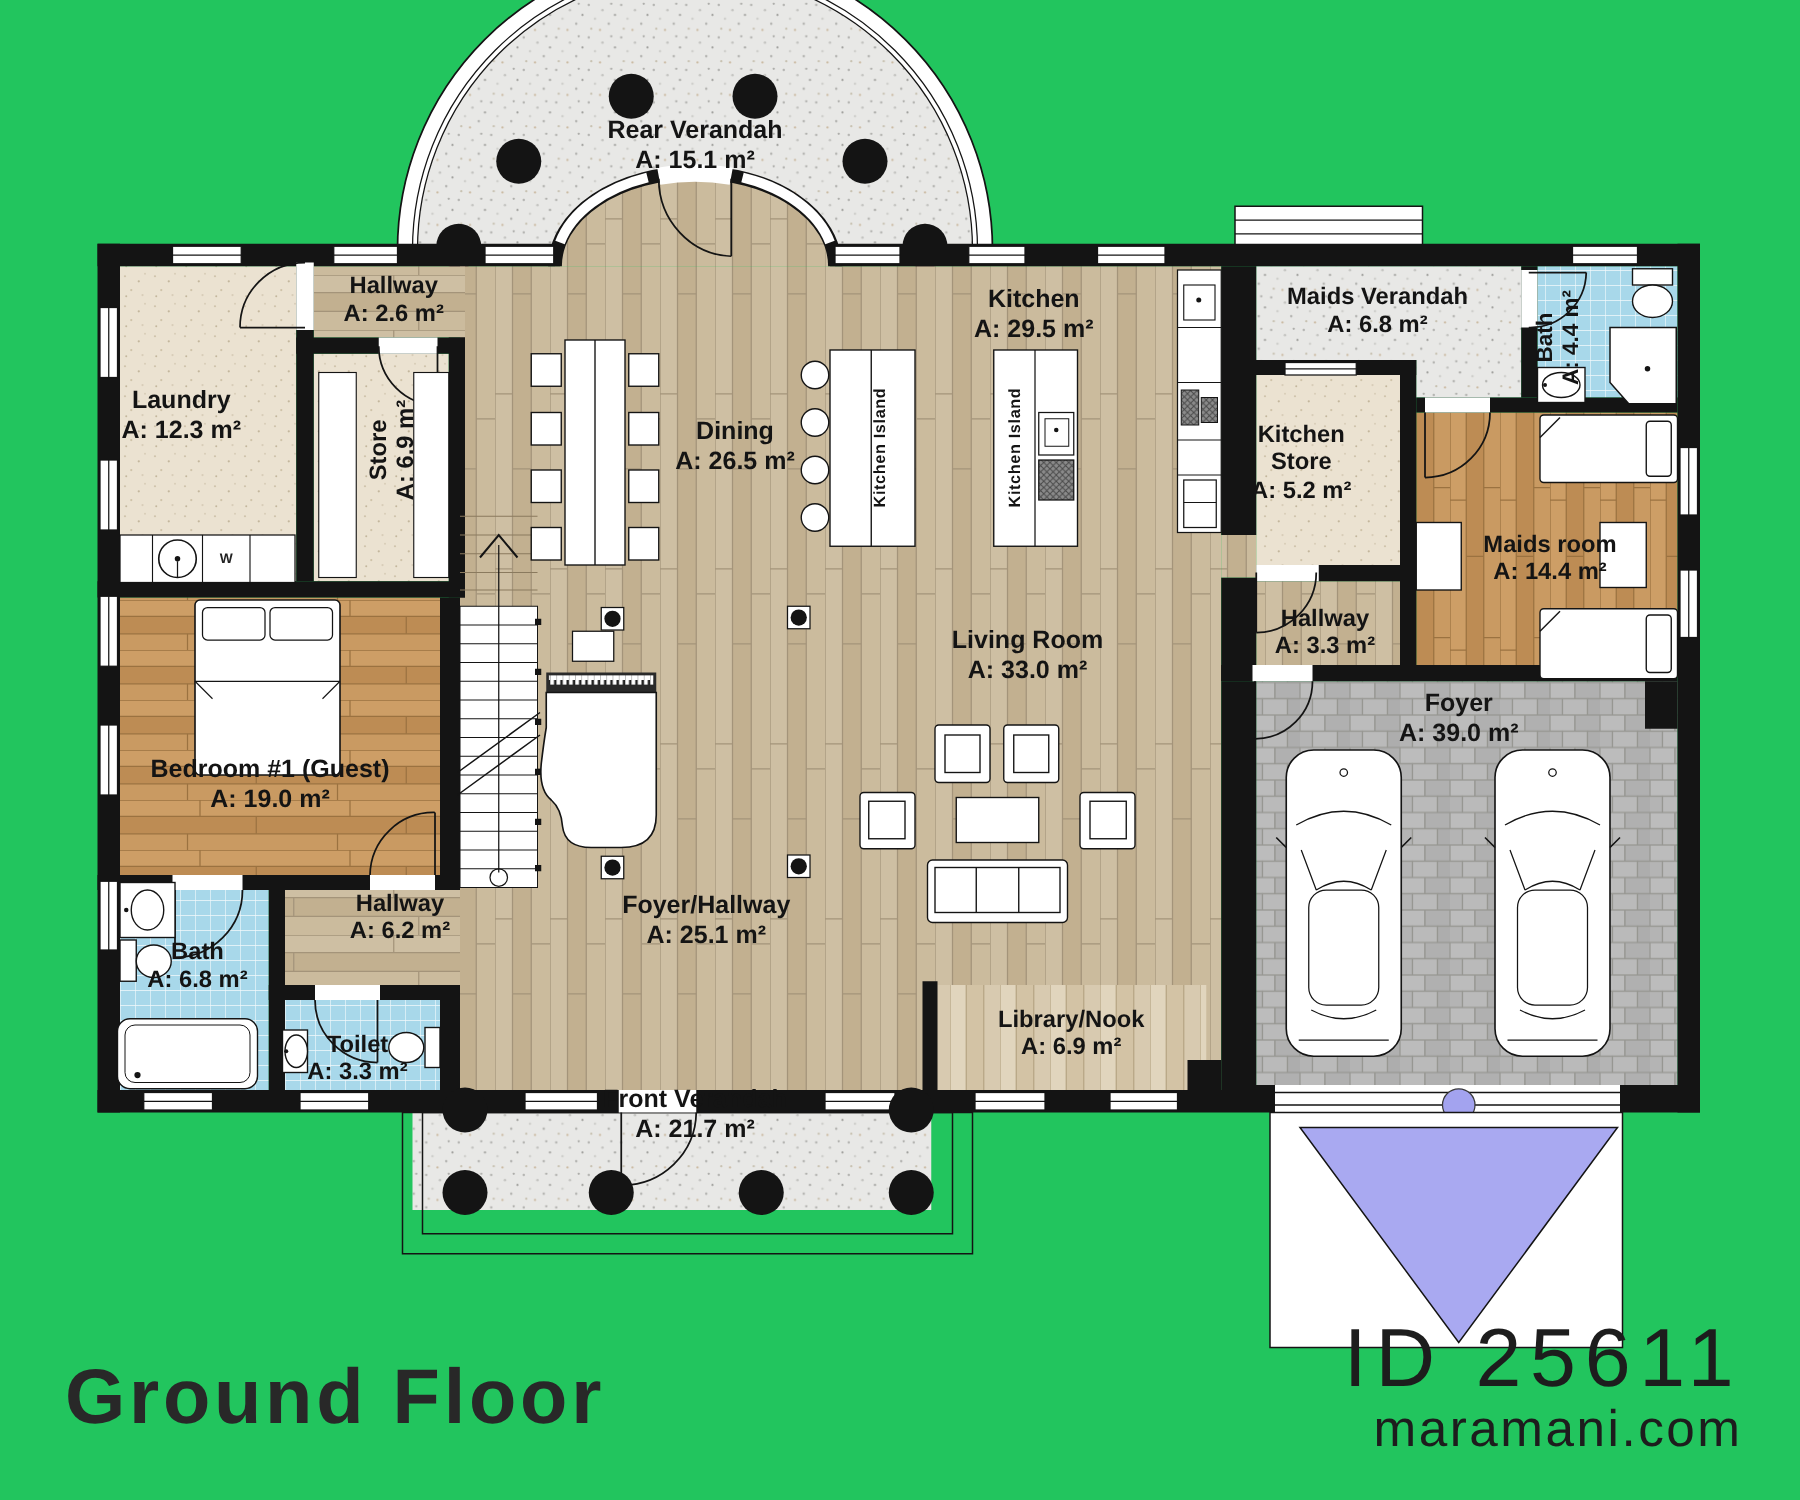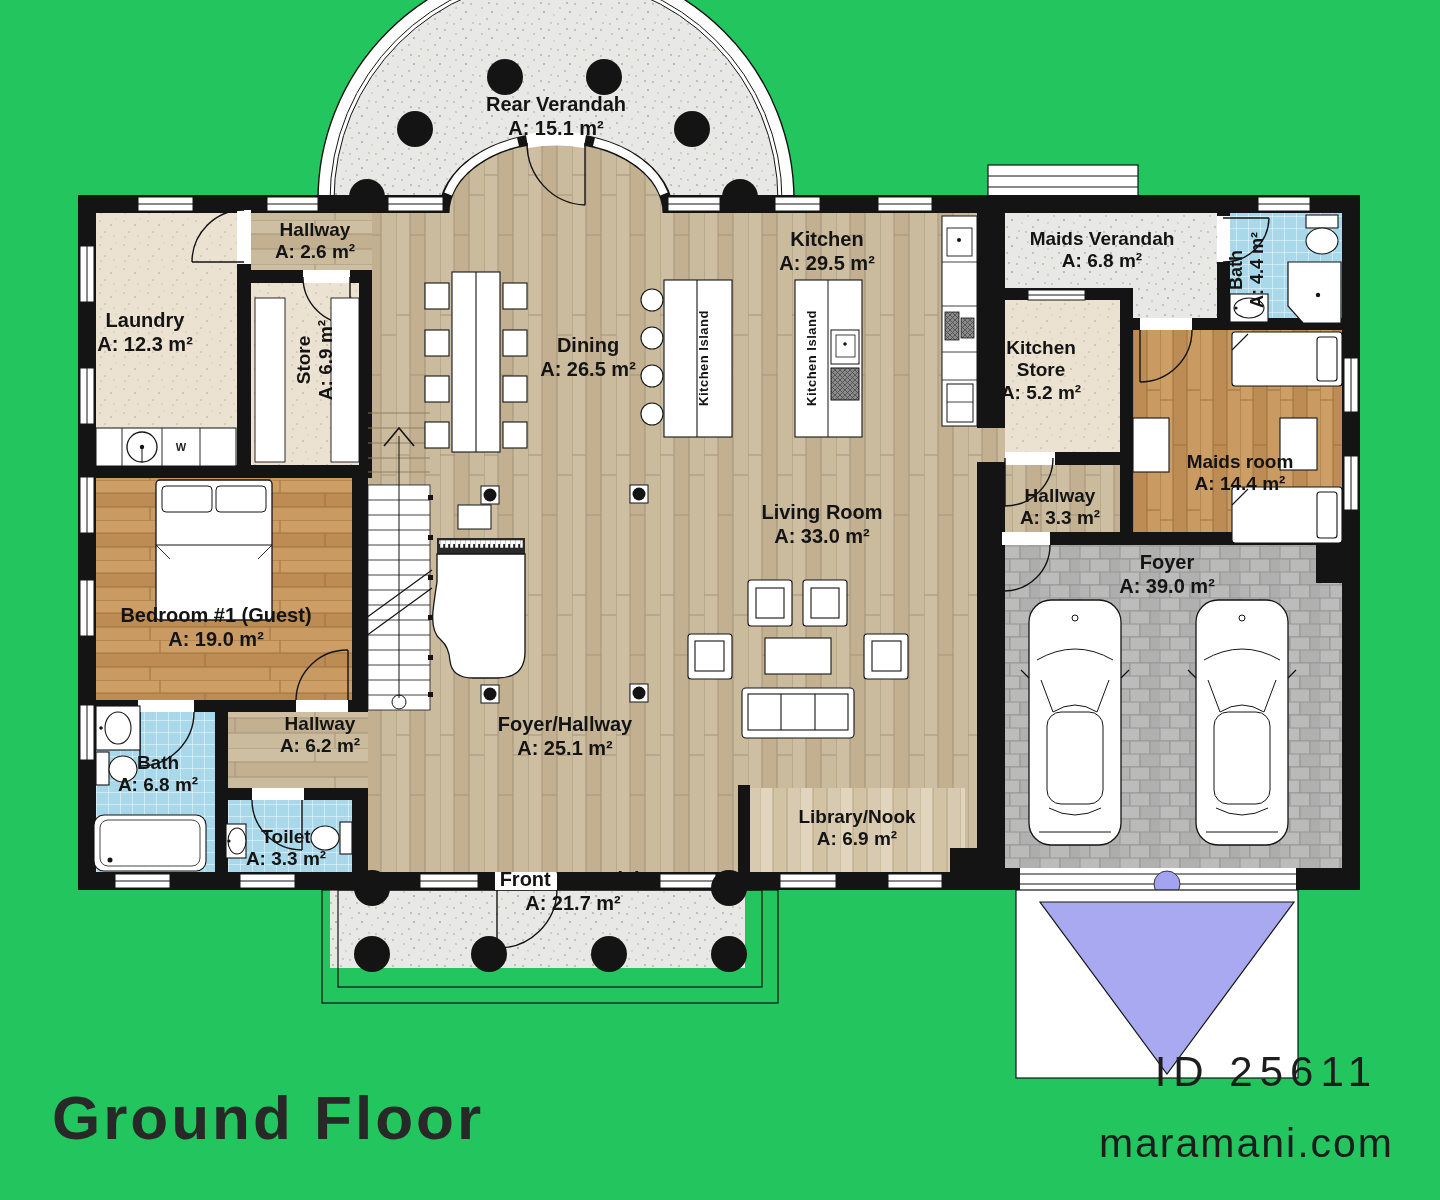--- a/index.html
+++ b/index.html
@@ -8,21 +8,21 @@
   #plan-svg{position:absolute;left:0;top:0;}
   .rl{position:absolute;transform:translate(-50%,-50%);text-align:center;font-weight:bold;
       color:#141414;line-height:1.18;white-space:nowrap;z-index:5;}
   .rl .nm,.rl .ar{display:block;}
   .rot{transform:translate(-50%,-50%) rotate(-90deg);}
   .f20{font-size:20px;} .f19{font-size:19px;} .f18{font-size:18px;} .f13{font-size:13px;letter-spacing:.5px;}
   .wrap2{white-space:normal;width:100px;}
   .wlabel{position:absolute;transform:translate(-50%,-50%);font-size:11px;font-weight:bold;color:#222;z-index:5;}
   .floor-title{position:absolute;left:52px;top:1082px;font-size:62px;letter-spacing:3px;
       font-weight:700;color:#282828;z-index:5;}
-  .plan-id{position:absolute;right:62px;top:1048px;font-size:42px;letter-spacing:7px;
+  .plan-id{position:absolute;right:46px;top:1048px;font-size:66px;letter-spacing:7px;
       font-weight:400;color:#1d1d1d;text-align:right;z-index:5;}
   .website{position:absolute;right:46px;top:1120px;font-size:41px;letter-spacing:2px;
       font-weight:400;color:#1d1d1d;text-align:left;z-index:5;}
 </style>
 </head>
 <body>
 
 <div id="stage">
 
 <svg id="plan-svg" width="1440" height="1200" viewBox="0 0 1440 1200">
@@ -493,21 +493,21 @@
       <span class="ar">A: 6.8 m²</span>
     </div>
 <div class="rl rot f18" style="left:1247px;top:270px">
   <span class="nm">Bath</span>
       <span class="ar">A: 4.4 m²</span>
     </div>
 <div class="rl f19" style="left:1041px;top:371px">
   <span class="nm wrap2">Kitchen Store</span>
       <span class="ar">A: 5.2 m²</span>
     </div>
-<div class="rl f19" style="left:1240px;top:473px">
+<div class="rl f19" style="left:1240px;top:448px">
   <span class="nm">Maids room</span>
       <span class="ar">A: 14.4 m²</span>
     </div>
 <div class="rl f19" style="left:1060px;top:507px">
   <span class="nm">Hallway</span>
       <span class="ar">A: 3.3 m²</span>
     </div>
 <div class="rl f20" style="left:822px;top:525px">
   <span class="nm">Living Room</span>
       <span class="ar">A: 33.0 m²</span>
@@ -533,21 +533,21 @@
       <span class="ar">A: 6.2 m²</span>
     </div>
 <div class="rl f20" style="left:565px;top:737px">
   <span class="nm">Foyer/Hallway</span>
       <span class="ar">A: 25.1 m²</span>
     </div>
 <div class="rl f19" style="left:857px;top:828px">
   <span class="nm">Library/Nook</span>
       <span class="ar">A: 6.9 m²</span>
     </div>
-<div class="rl f20" style="left:573px;top:892px">
+<div class="rl f20" style="left:556px;top:892px">
   <span class="nm">Front Verandah</span>
       <span class="ar">A: 21.7 m²</span>
     </div>
 
 <div class="wlabel" style="left:181px;top:447px">
   <span>W</span></div>
 
 <div class="floor-title">Ground Floor</div>
 <div class="plan-id">ID 25611</div>
 <div class="website">maramani.com</div>

